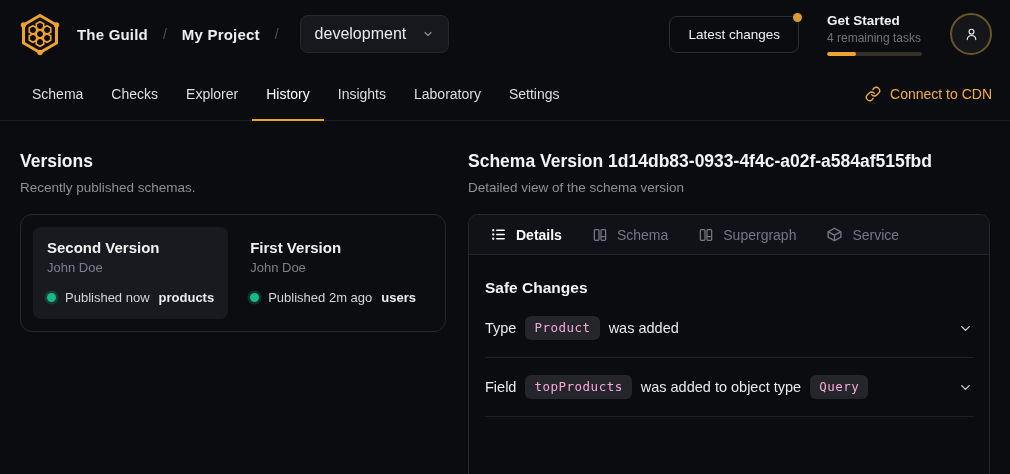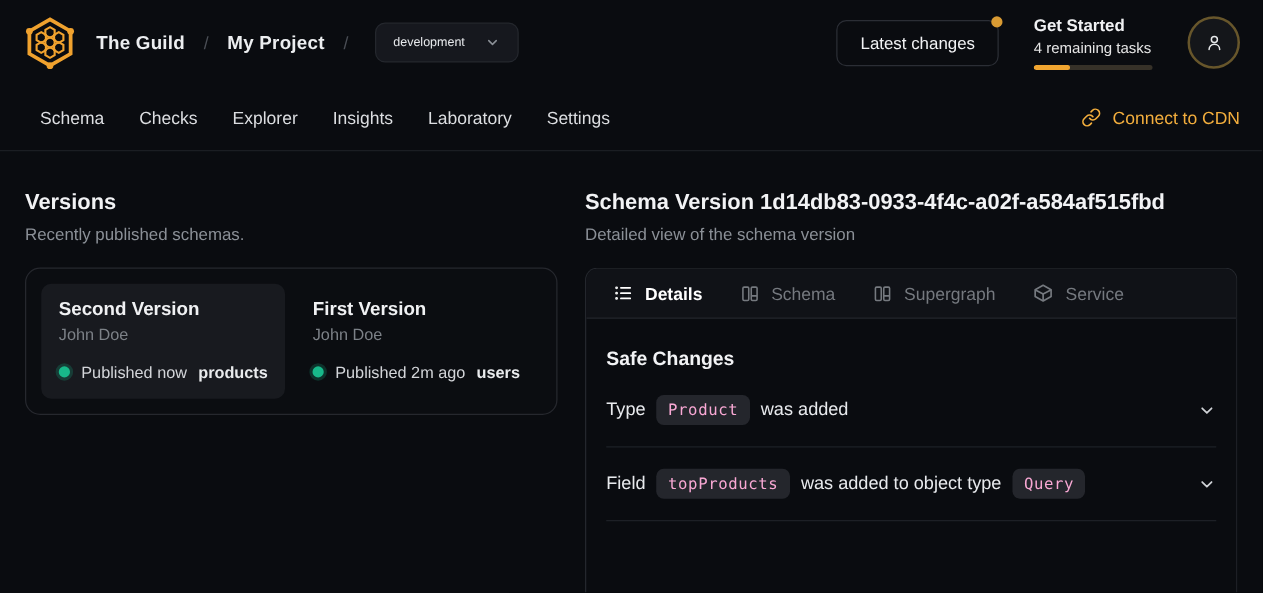--- a/index.html
+++ b/index.html
@@ -12,38 +12,38 @@
 
   
   .header { height: 68px; display: flex; align-items: center; padding: 0 18px; }
   .header-left { display: flex; align-items: center; gap: 13px; }
   .logo { width: 46px; height: 48px; display: flex; align-items: center; }
   .brand, .project { font-size: 15px; font-weight: 600; color: #eceef0; letter-spacing: .2px; }
   .crumb-sep { color: #4b4f56; font-size: 14px; padding: 0 2px; }
   .env-select {
     display: flex; align-items: center; gap: 16px; margin-left: 6px;
     background: #16181e; border: 1px solid #24272d; border-radius: 8px;
-    padding: 9px 14px; font-size: 10px; color: #e8eaed; cursor: pointer;
+    padding: 9px 14px; font-size: 16px; color: #e8eaed; cursor: pointer;
     font-family: inherit;
   }
   .env-select .chev { color: #8b9097; }
 
   .header-right { margin-left: auto; display: flex; align-items: center; gap: 28px; }
   .latest-btn {
     position: relative; background: transparent; border: 1px solid #2b2e35;
     border-radius: 8px; padding: 10px 18px; font-size: 13.5px; color: #f1f2f4;
     font-family: inherit; cursor: pointer;
   }
   .notif-dot {
     position: absolute; top: -4px; right: -4px; width: 9px; height: 9px;
     border-radius: 50%; background: #d99b33;
   }
   .get-started { width: 95px; }
   .gs-title { font-size: 13.5px; font-weight: 600; color: #f0f1f3; }
-  .gs-sub { font-size: 12px; color: #e5e5e5; margin-top: 3px; white-space: nowrap; }
+  .gs-sub { font-size: 12px; color: #737373; margin-top: 3px; white-space: nowrap; }
   .gs-track { margin-top: 7px; height: 4px; border-radius: 2px; background: #363128; overflow: hidden; }
   .gs-fill { height: 100%; background: #f0a530; border-radius: 2px; width: 30%; }
   .avatar {
     width: 42px; height: 42px; border-radius: 50%; background: #14161a;
     border: 2px solid #67562b; display: flex; align-items: center; justify-content: center;
     color: #e6e8ea; cursor: pointer;
   }
 
   
   .nav { height: 53px; display: flex; align-items: stretch; padding: 0 18px;
@@ -173,20 +173,21 @@
         </span>
       </div>
     </div>
   </div>
 
   <div class="nav">
     <div class="nav-tabs">
       <div class="nav-tab">Schema</div>
       <div class="nav-tab">Checks</div>
       <div class="nav-tab">Explorer</div>
+      <div class="nav-tab active">History</div>
       <div class="nav-tab">Insights</div>
       <div class="nav-tab">Laboratory</div>
       <div class="nav-tab">Settings</div>
     </div>
     <a class="cdn-link">
       <span>
         <svg width="16" height="16" viewBox="0 0 24 24" fill="none" stroke="currentColor" stroke-width="2" stroke-linecap="round" stroke-linejoin="round">
           <path d="M10 13a5 5 0 0 0 7.54.54l3-3a5 5 0 0 0-7.07-7.07l-1.72 1.71"></path>
           <path d="M14 11a5 5 0 0 0-7.54-.54l-3 3a5 5 0 0 0 7.07 7.07l1.71-1.71"></path>
         </svg>

